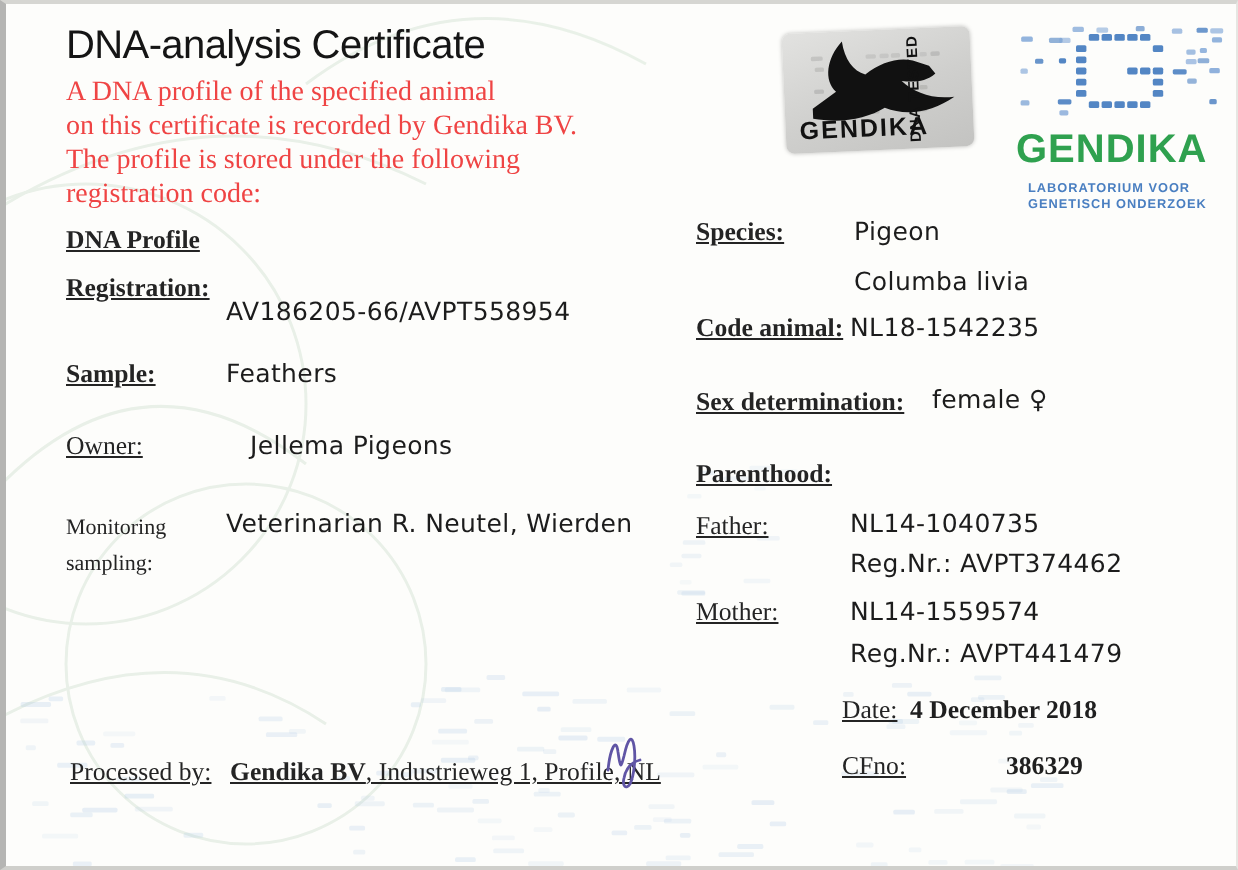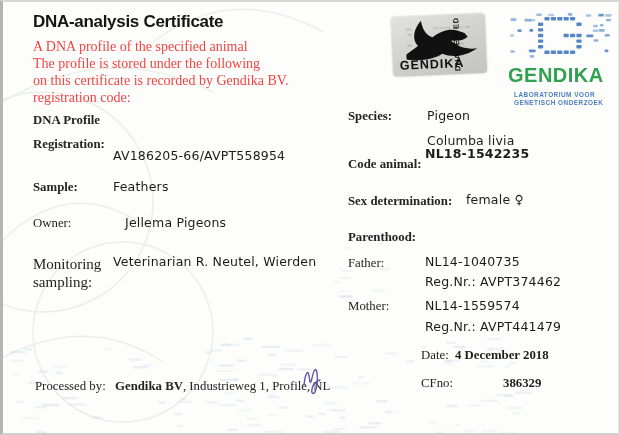--- a/index.html
+++ b/index.html
@@ -12,26 +12,26 @@
     border-bottom:2px solid #cfcfcb;
     border-right:1px solid #e6e6e2;
     box-sizing:border-box;
     overflow:hidden;
     font-family:"Liberation Serif", serif;
     color:#1f1f1f;
   }
   .abs{position:absolute;white-space:nowrap;}
   .title{
     font-family:"Liberation Sans", sans-serif;
-    font-weight:bold;font-size:17px;letter-spacing:-0.3px;color:#151515;
+    font-weight:normal;font-size:20px;letter-spacing:-0.3px;color:#151515;
   }
   .intro{font-size:14px;line-height:17px;color:#ef4444;white-space:nowrap;}
-  .lbl{font-size:12.8px;color:#242424;}
+  .lbl{font-size:12.8px;color:#242424;text-decoration:underline;}
   .lbl.b{font-weight:bold;}
-  .lbl2{font-size:15px;line-height:18px;color:#242424;}
+  .lbl2{font-size:11px;line-height:18px;color:#242424;}
   .val{
     font-family:"DejaVu Sans", sans-serif;
     font-size:12.5px;color:#1c1c1c;letter-spacing:0.2px;
   }
   .val.it{}
   .serifval{font-size:12.8px;font-weight:600;color:#1f1f1f;}
   
   .sticker{
     position:absolute;left:389px;top:13px;width:94px;height:60px;
     background:linear-gradient(160deg,#e2e2e0 0%,#cfcfcd 55%,#c3c3c1 100%);
@@ -206,22 +206,22 @@
         <rect x="337.7320121973753" y="293.68406831403263" width="11.883645271882415" height="2.2" fill="#a9c6e4" opacity="0.18494192835874856" rx="0.8"></rect>
         <rect x="371.7364514339715" y="230.91190254315734" width="10.497023384086788" height="2.2" fill="#a9c6e4" opacity="0.12664564746432005" rx="0.8"></rect>
       </g>
   </svg>
 
   <div class="content">
 
     <div class="abs title" style="left:30px;top:10px;">DNA-analysis Certificate</div>
     <div class="abs intro" style="left:30px;top:36px;">
       <div>A DNA profile of the specified animal</div>
+      <div>on this certificate is recorded by Gendika BV.</div>
       <div>The profile is stored under the following</div>
-      <div>on this certificate is recorded by Gendika BV.</div>
       <div>registration code:</div>
     </div>
 
     <div class="sticker">
       <svg width="94" height="60" viewBox="0 0 94 60" style="position:absolute;left:0;top:0;">
         <g id="sticker-bands" fill="#8a8a88" opacity="0.45">
             <rect x="14.123916515149176" y="12" width="5.93072289833799" height="2.2" fill="#777775" opacity="0.5097086117137224" rx="0.8"></rect>
             <rect x="41.50665120789781" y="12" width="5.189466269686818" height="2.2" fill="#777775" opacity="0.3773446683073416" rx="0.8"></rect>
             <rect x="48.52817977312952" y="12" width="4.555207637138665" height="2.2" fill="#777775" opacity="0.35914117803331463" rx="0.8"></rect>
             <rect x="54.18649467583745" y="12" width="4.60421857656911" height="2.2" fill="#777775" opacity="0.38889907447155564" rx="0.8"></rect>
@@ -325,21 +325,21 @@
       <div>Monitoring</div>
       <div>sampling:</div>
     </div>
     <div class="abs val" style="left:110px;top:252px;">Veterinarian R. Neutel, Wierden</div>
 
     <div class="abs lbl b" style="left:345px;top:107px;">Species:</div>
     <div class="abs val" style="left:424px;top:106px;text-align:center;">Pigeon</div>
     <div class="abs val it" style="left:424px;top:131px;">Columba livia</div>
 
     <div class="abs lbl b" style="left:345px;top:155px;">Code animal:</div>
-    <div class="abs val" style="left:422px;top:144px;font-weight:bold;">NL18-1542235</div>
+    <div class="abs val" style="left:422px;top:154px;">NL18-1542235</div>
 
     <div class="abs lbl b" style="left:345px;top:192px;">Sex determination:</div>
     <div class="abs val" style="left:463px;top:190px;">female ♀</div>
 
     <div class="abs lbl b" style="left:345px;top:228px;text-align:right;">Parenthood:</div>
 
     <div class="abs lbl" style="left:345px;top:254px;">Father:</div>
     <div class="abs val" style="left:422px;top:252px;">NL14-1040735</div>
     <div class="abs val" style="left:422px;top:272px;">Reg.Nr.: AVPT374462</div>
 

